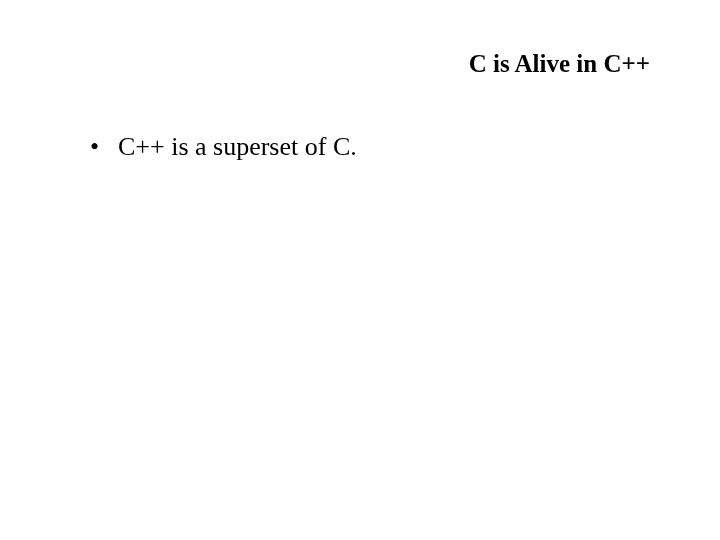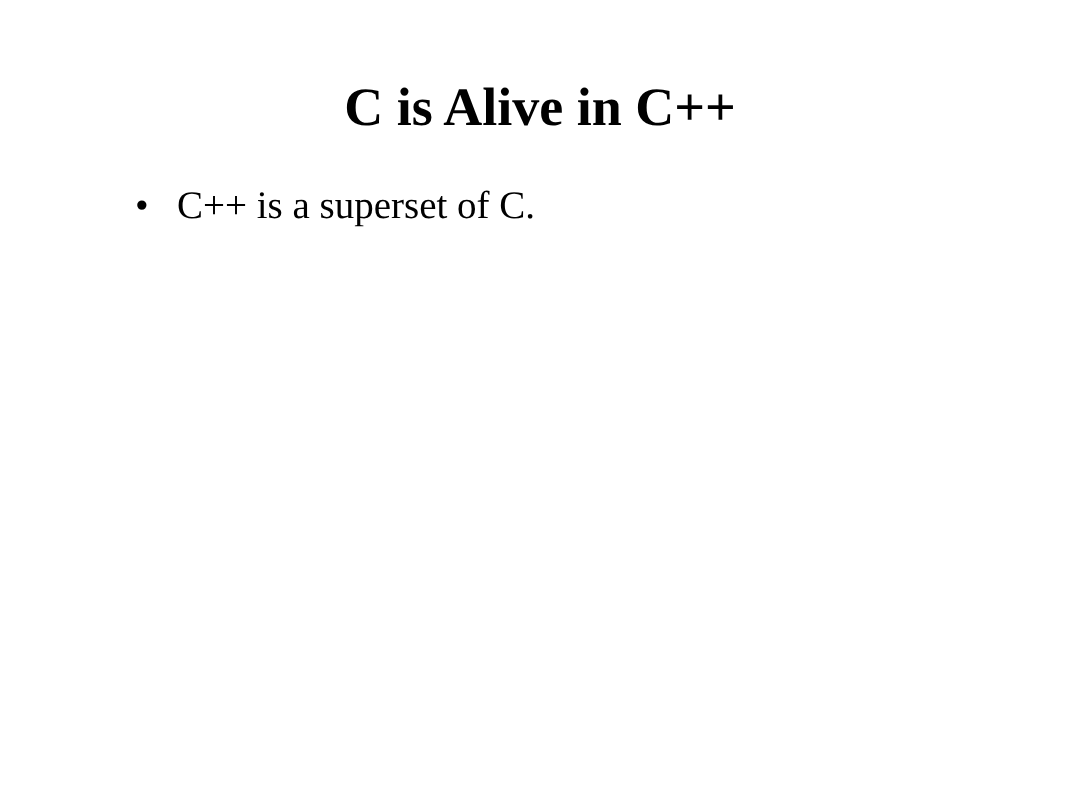--- a/index.html
+++ b/index.html
@@ -9,24 +9,24 @@
     }
     body {
       width: 720px;
       height: 540px;
       background: #ffffff;
       font-family: "Times New Roman", Times, serif;
       color: #000000;
       padding: 50px 70px 50px 70px;
     }
     .title {
-      font-size: 36px;
+      font-size: 25px;
       font-weight: bold;
-      text-align: center;
-      margin-bottom: 28px;
+      text-align: right;
+      margin-bottom: 52px;
     }
     .bullet-list {
       list-style: none;
       padding-left: 20px;
     }
     .bullet-item {
       font-size: 26px;
       line-height: 1.3;
       position: relative;
       padding-left: 28px;

